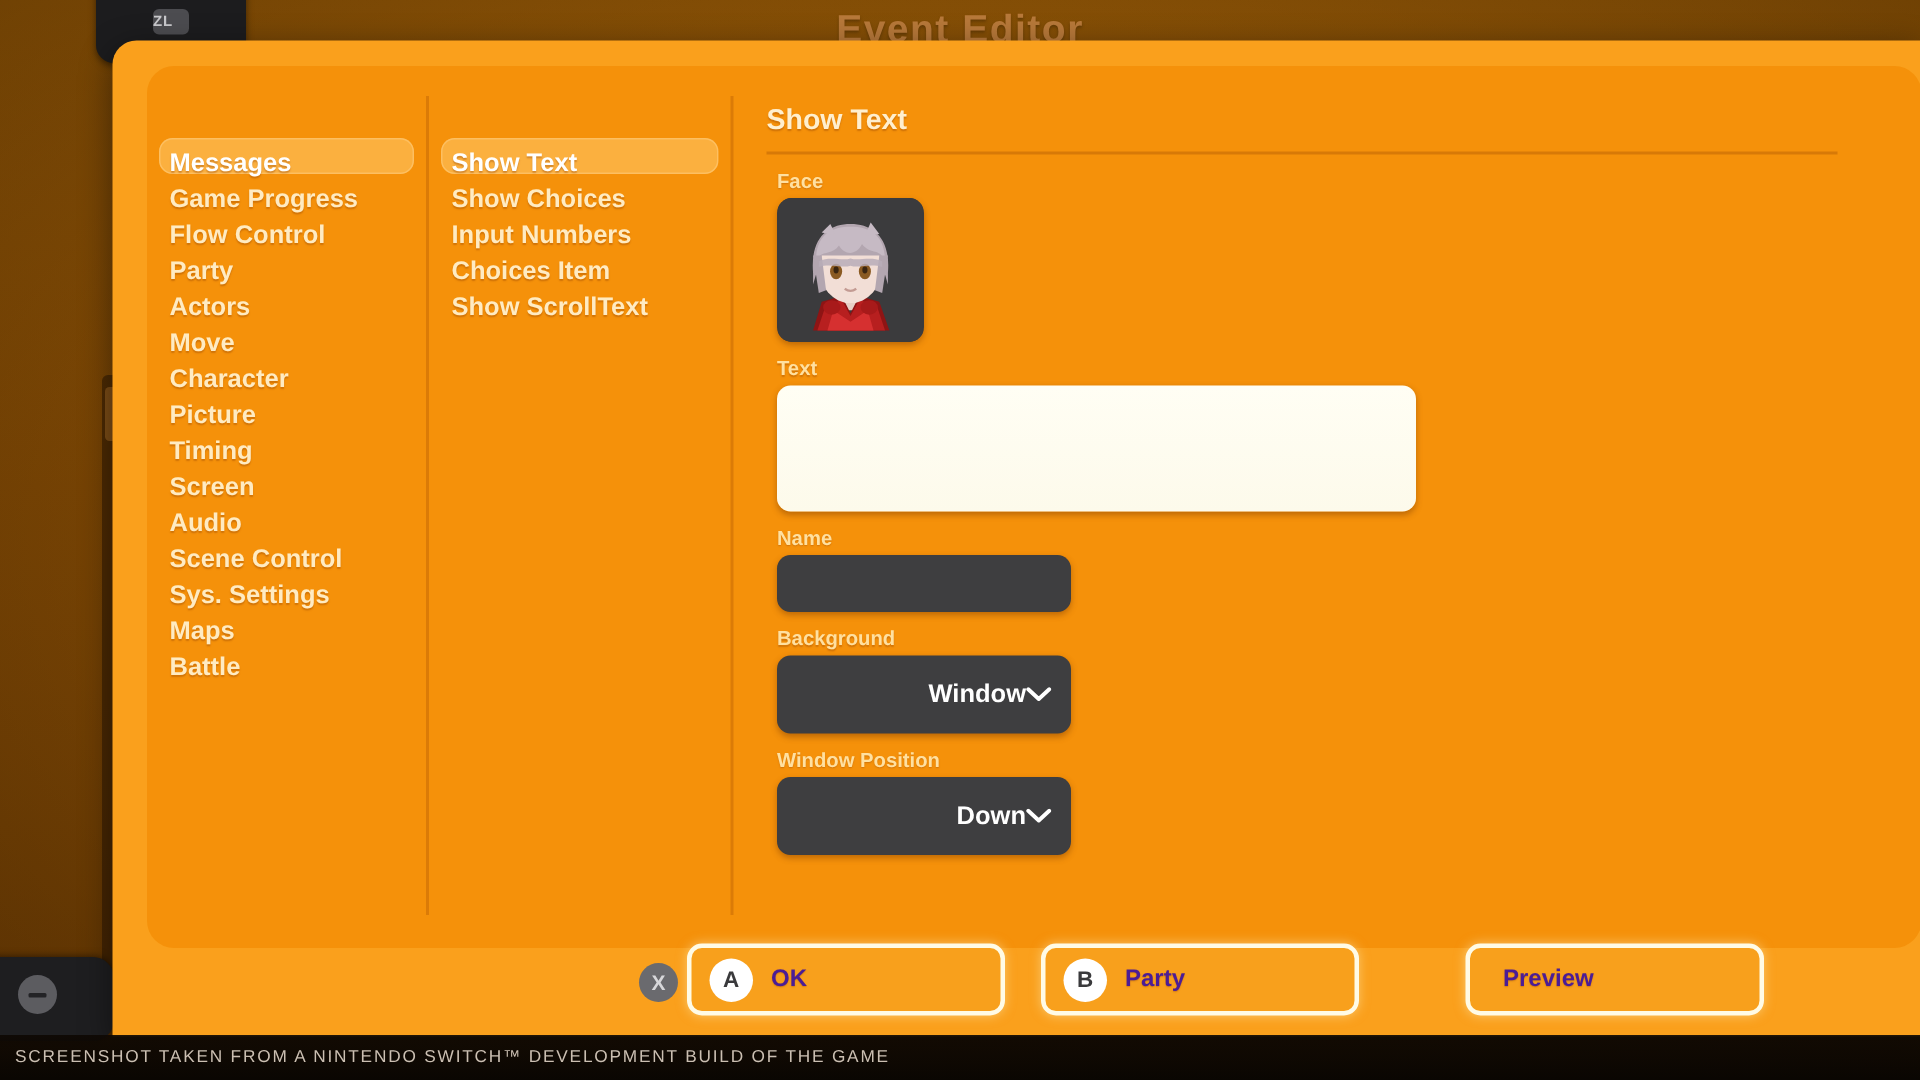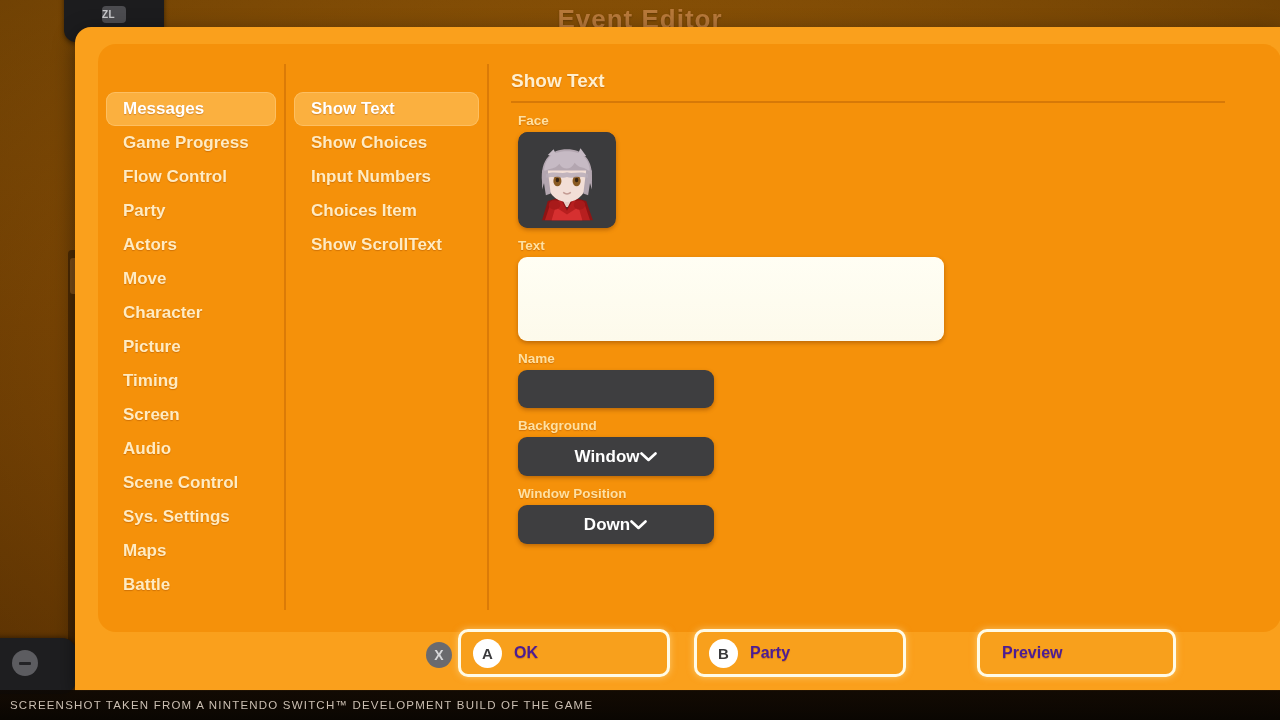--- a/index.html
+++ b/index.html
@@ -184,24 +184,24 @@
     border-right: 2px solid rgba(150,70,0,0.28);
     margin: 20px 0 22px 0;
   }
   .col-form {
     flex: 1;
     padding: 26px 0 0 18px;
     box-sizing: border-box;
   }
 
   .nav-item {
-    height: 34px;
+    height: 24px;
     line-height: 34px;
     margin: 0 8px;
-    padding-left: 17px;
+    padding-left: 7px;
     color: #FFEBC2;
     font-size: 17px;
     font-weight: bold;
     border-radius: 9px;
     white-space: nowrap;
     text-shadow: 0 1px 1px rgba(140,60,0,0.35);
     cursor: pointer;
   }
   .nav-item.sel {
     background: #FBB03F;
@@ -254,28 +254,28 @@
     width: 196px;
     height: 38px;
     margin-left: 11px;
     border-radius: 9px;
     background: #3e3e40;
     box-shadow: 0 2px 4px rgba(120,55,0,0.45);
     cursor: text;
   }
   .select-box {
     width: 196px;
-    height: 39px;
+    height: 52px;
     margin-left: 11px;
     border-radius: 9px;
     background: #3e3e40;
     box-shadow: 0 2px 4px rgba(120,55,0,0.45);
     display: flex;
     align-items: center;
-    justify-content: center;
+    justify-content: flex-end;
     box-sizing: border-box;
     padding: 0 13px 0 12px;
     cursor: pointer;
   }
   .select-value {
     color: #FFFFFF;
     font-size: 17px;
     font-weight: bold;
   }
   .chev {

